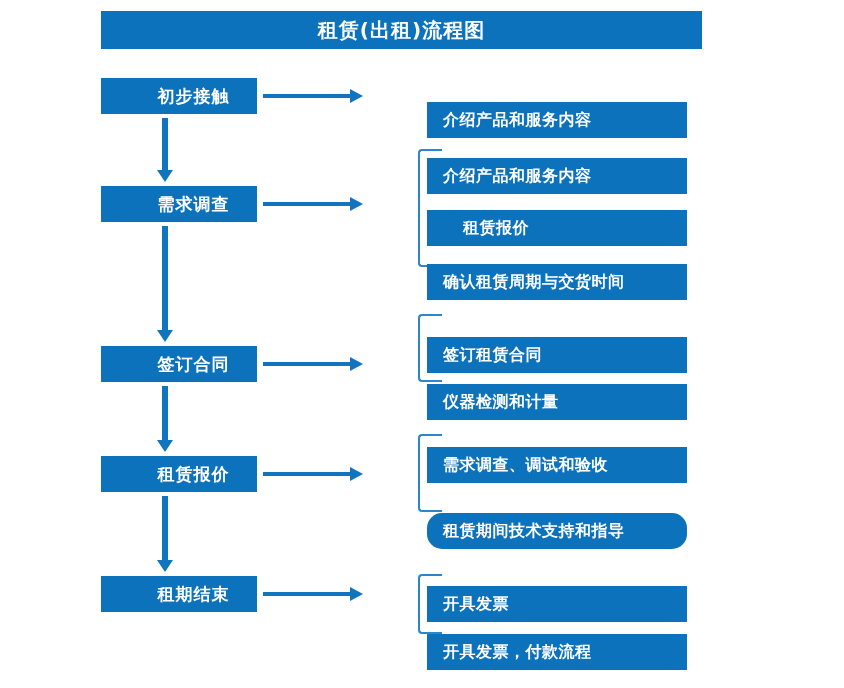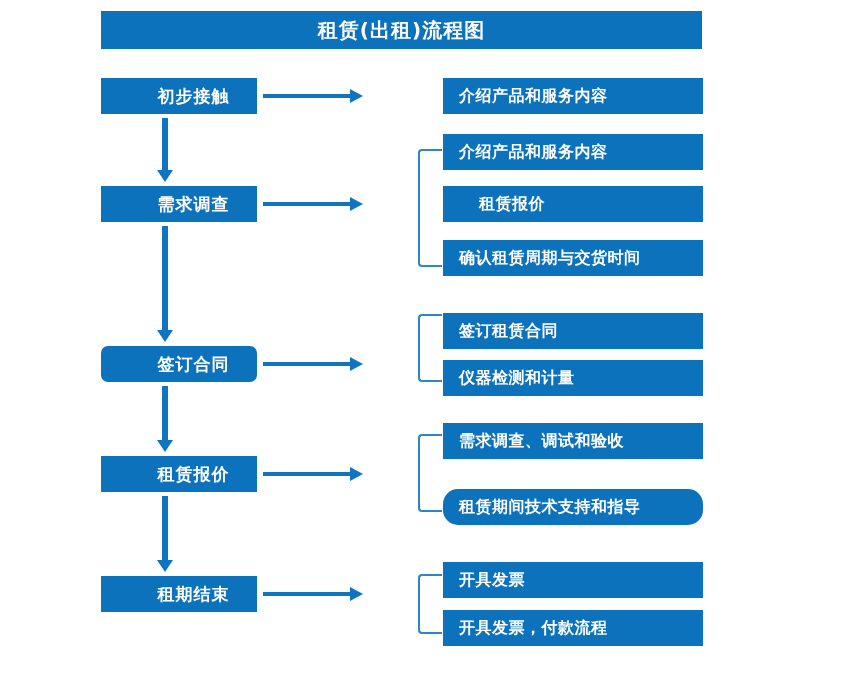--- a/index.html
+++ b/index.html
@@ -53,32 +53,33 @@
     justify-content: center;
     font-size: 17px;
     font-weight: bold;
     letter-spacing: 1px;
     padding-left: 29px;
   }
 
   
   .detail-box {
     position: absolute;
-    left: 443px;
+    left: 427px;
     width: 260px;
     height: 36px;
     background: #0d72bc;
     color: #ffffff;
     display: flex;
     align-items: center;
     font-size: 16px;
     font-weight: bold;
     padding-left: 16px;
     box-sizing: border-box;
     letter-spacing: 0.5px;
+    margin-top: 24px;
   }
 
   
   .h-arrow {
     position: absolute;
     left: 263px;
     width: 100px;
     height: 14px;
   }
   .h-arrow .shaft {
@@ -141,21 +142,21 @@
 <body>
 
 <div id="canvas">
 
   <div class="title-bar">租赁(出租)流程图</div>
 
   <div class="stage-box" style="top:78px;">初步接触</div>
 
   <div class="stage-box" style="top:186px;">需求调查</div>
 
-  <div class="stage-box" style="top:346px;border-radius:7px;">签订合同</div>
+  <div class="stage-box" style="top:346px;">签订合同</div>
 
   <div class="stage-box" style="top:456px;">租赁报价</div>
 
   <div class="stage-box" style="top:576px;">租期结束</div>
 
   <div class="v-arrow" style="top:118px; height:64px;">
     <div class="shaft" style="height:52px;"></div>
     <div class="head"></div>
   </div>
 

